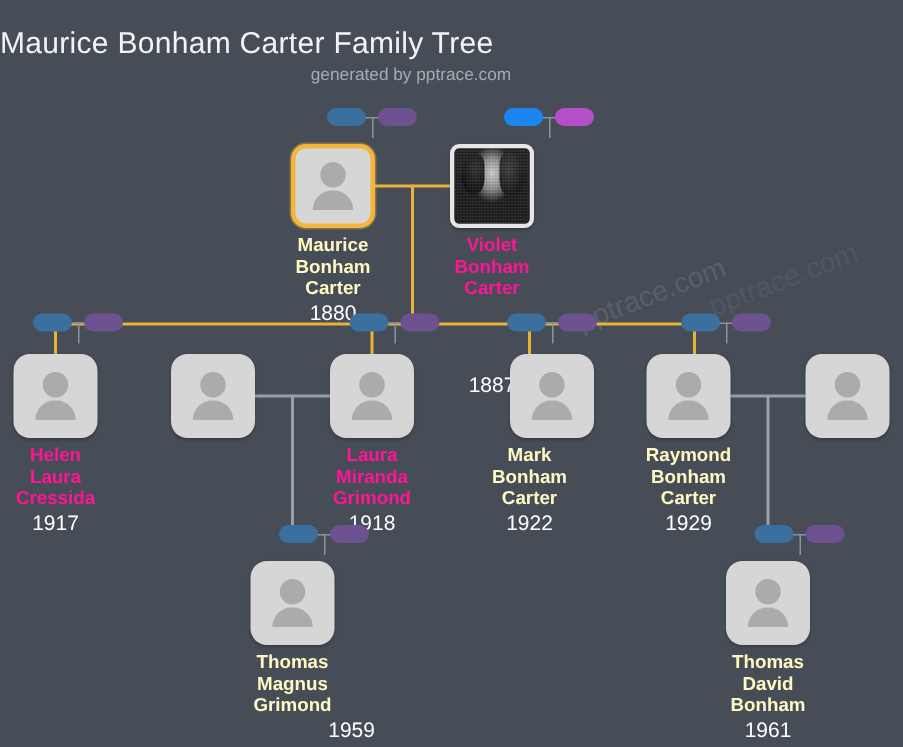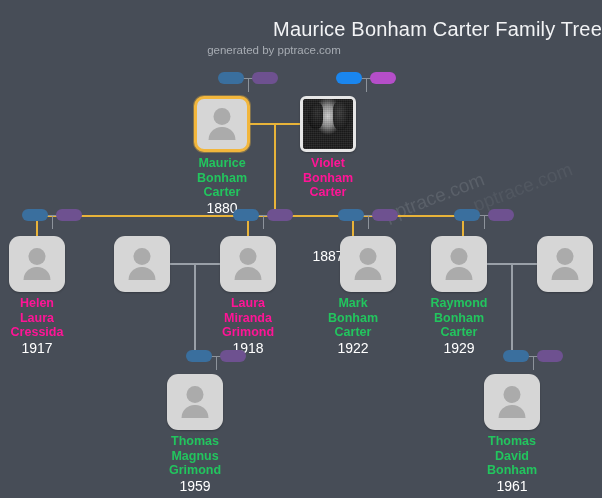--- a/index.html
+++ b/index.html
@@ -6,21 +6,21 @@
   body{
     width:602px;height:498px;overflow:hidden;
     background:#474d57;
     font-family:"Liberation Sans", sans-serif;
     position:relative;
   }
   #stage{position:absolute;left:0;top:0;width:602px;height:498px;overflow:hidden;}
 
   
   .title{
-    position:absolute;left:0;top:18px;width:602px;text-align:right;
+    position:absolute;left:0;top:18px;width:602px;text-align:left;
     font-size:20px;color:#f2f3f5;letter-spacing:.2px;
   }
   .subtitle{
     position:absolute;left:0;top:44px;width:548px;text-align:center;
     font-size:11.5px;color:#a7acb3;
   }
 
   
   .watermark{
     position:absolute;font-size:19px;color:#5a6069;
@@ -67,21 +67,21 @@
     background:radial-gradient(ellipse at 40% 40%,#46413a,#171615);border-radius:30% 60% 50% 40%;}
   .portrait .grain{position:absolute;inset:0;opacity:.5;
     background-image:
       repeating-linear-gradient(0deg, rgba(255,255,255,.09) 0 1px, rgba(0,0,0,.09) 1px 2px),
       repeating-linear-gradient(90deg, rgba(255,255,255,.07) 0 1px, rgba(0,0,0,.07) 1px 2px);}
 
   .nm{
     position:absolute;text-align:center;font-size:12.5px;font-weight:bold;
     line-height:14.5px;width:110px;left:-27px;
   }
-  .nm.m{color:#22c55e;}
+  .nm.m{color:#fef9c3;}
   .nm.f{color:#ff1496;}
   .yr{
     position:absolute;text-align:center;font-size:14px;color:#ffffff;
     width:110px;left:-27px;
   }
 
   
   .badges{position:absolute;}
   .badges .pill{position:absolute;top:0;width:26px;height:12px;border-radius:6px;}
   .badges .pill.male{left:0;}
@@ -234,21 +234,21 @@
           <div class="avatar">
             <div class="head"></div>
             <div class="body"></div>
           </div>
         </div>
         <div class="nm m" style="top: 60px;">
           <div>Thomas</div>
           <div>Magnus</div>
           <div>Grimond</div>
         </div>
-        <div class="yr" style="top: 104px;">1959</div>
+        <div class="yr" style="top: 104px; text-align: right;">1959</div>
       </div>
       <div class="node" style="left: 484px; top: 374px;">
         <div class="card">
           <div class="avatar">
             <div class="head"></div>
             <div class="body"></div>
           </div>
         </div>
         <div class="nm m" style="top: 60px;">
           <div>Thomas</div>

